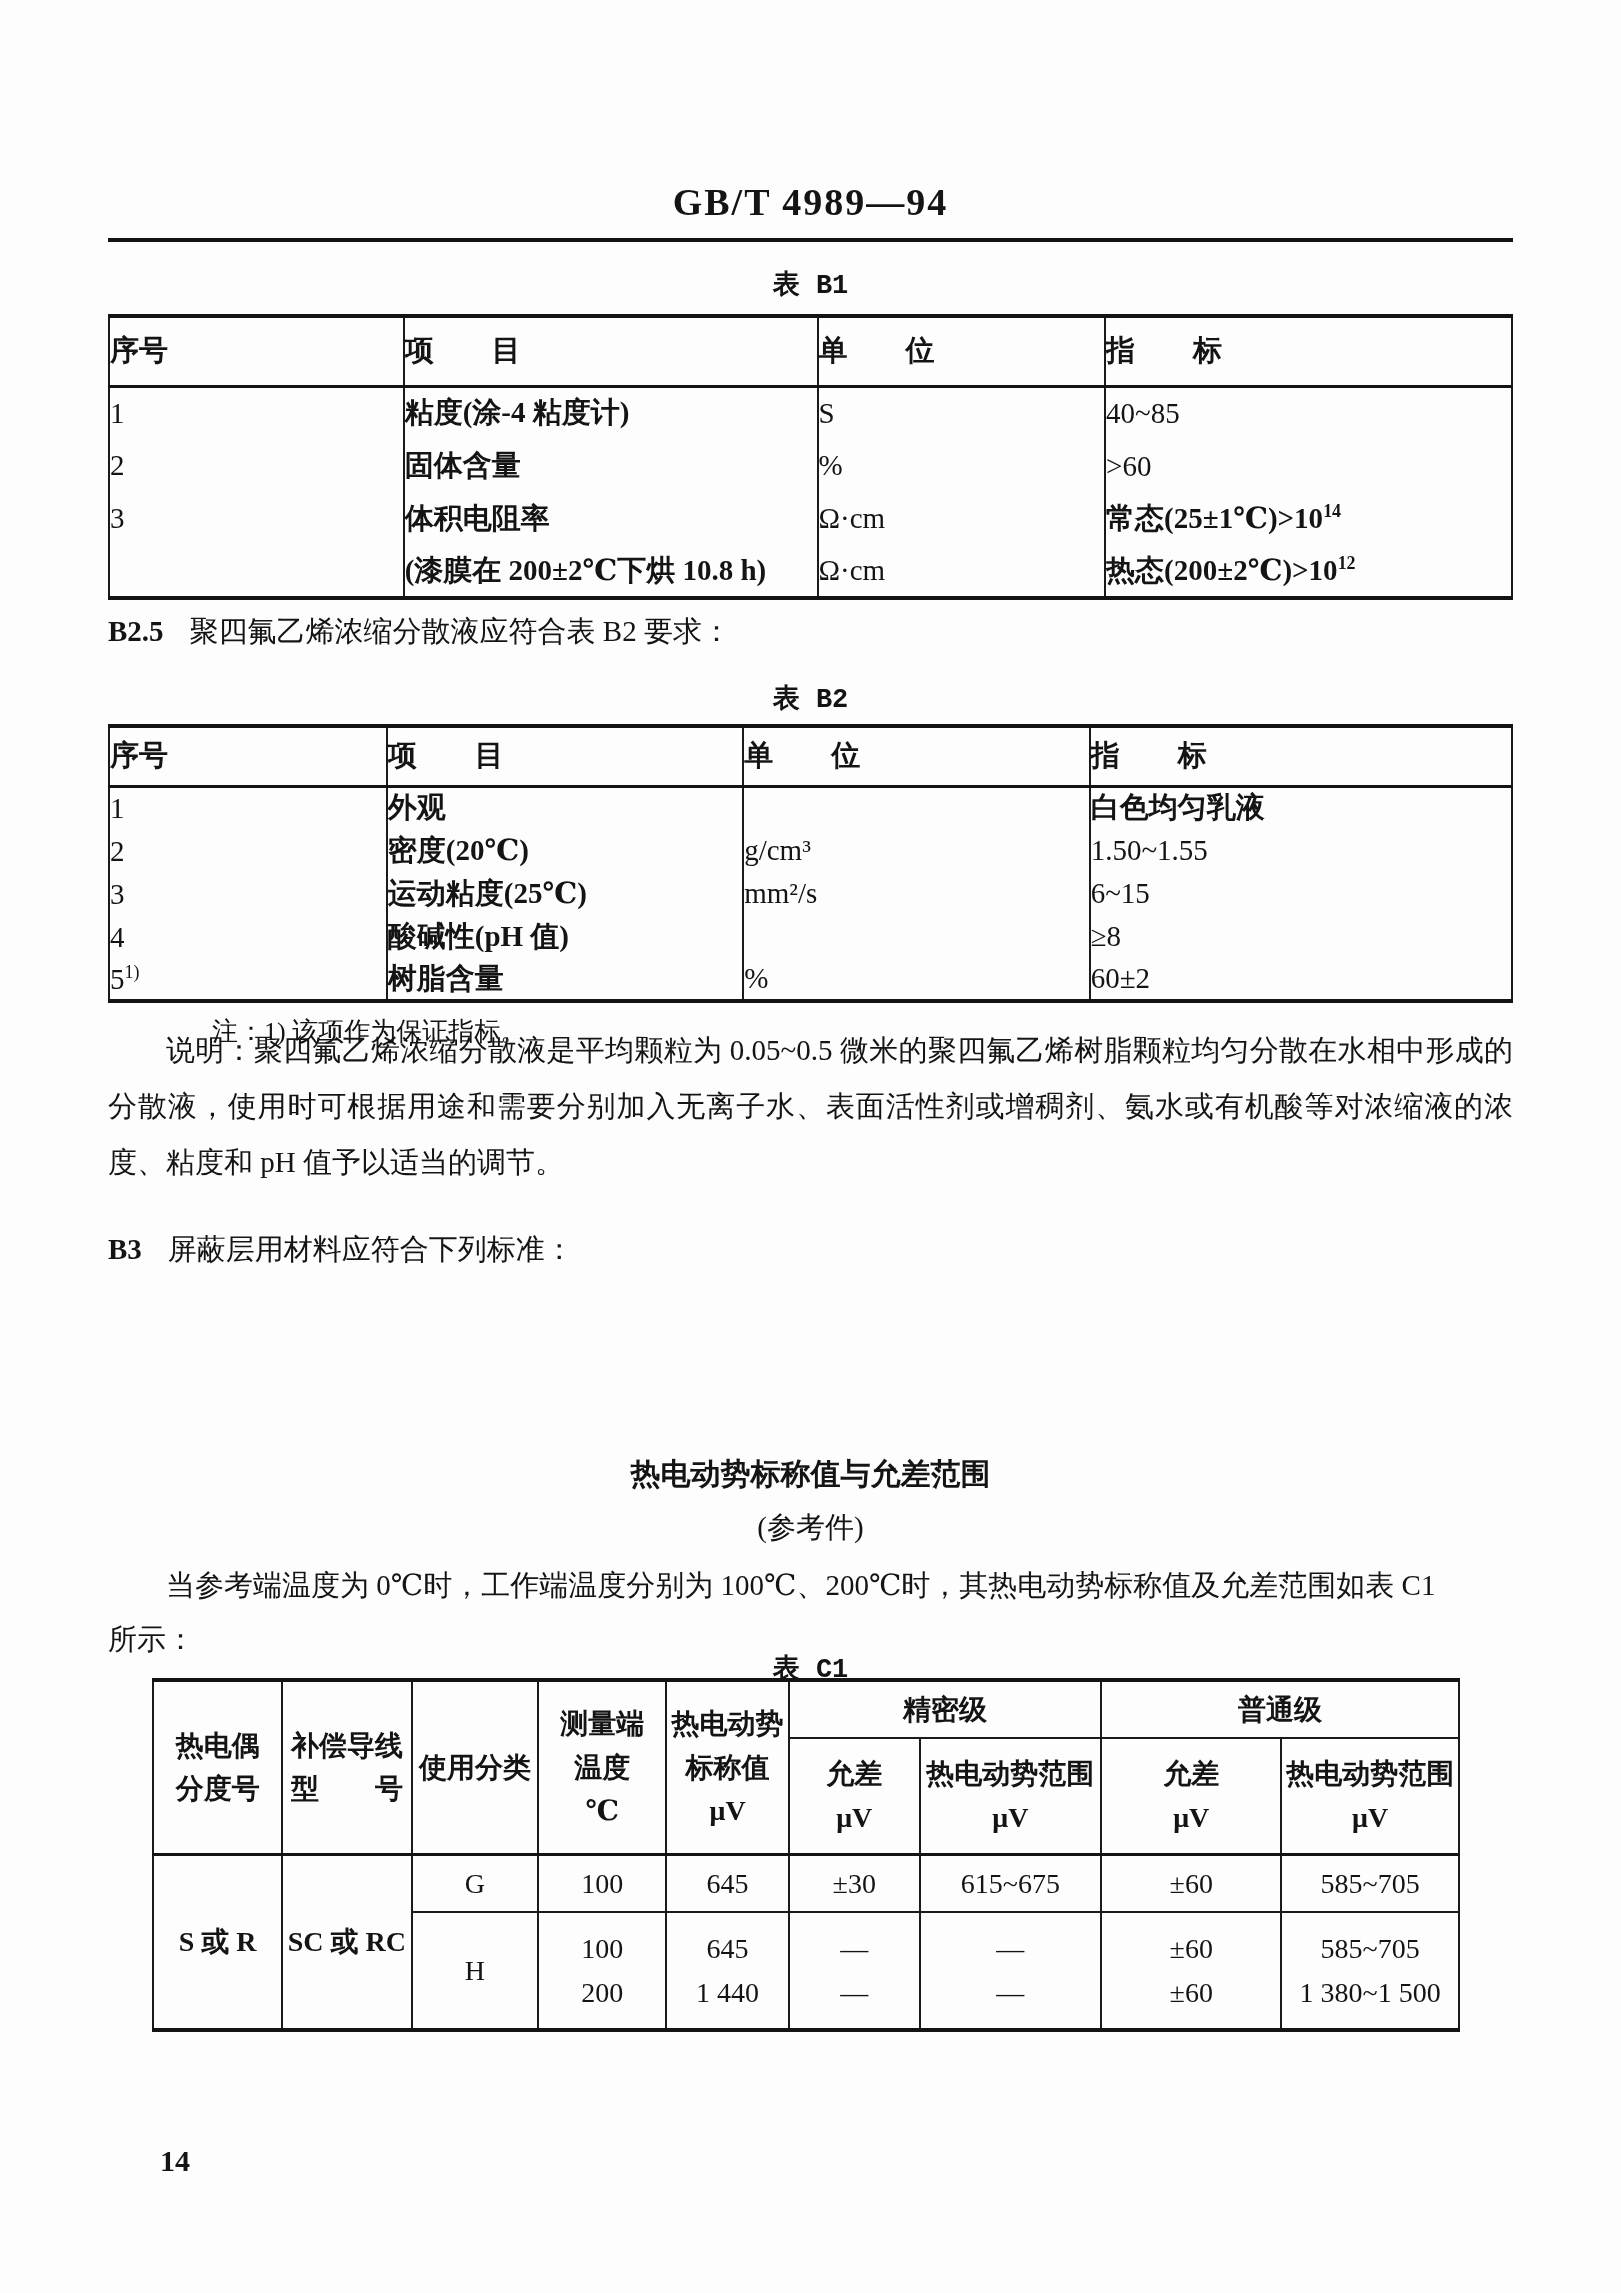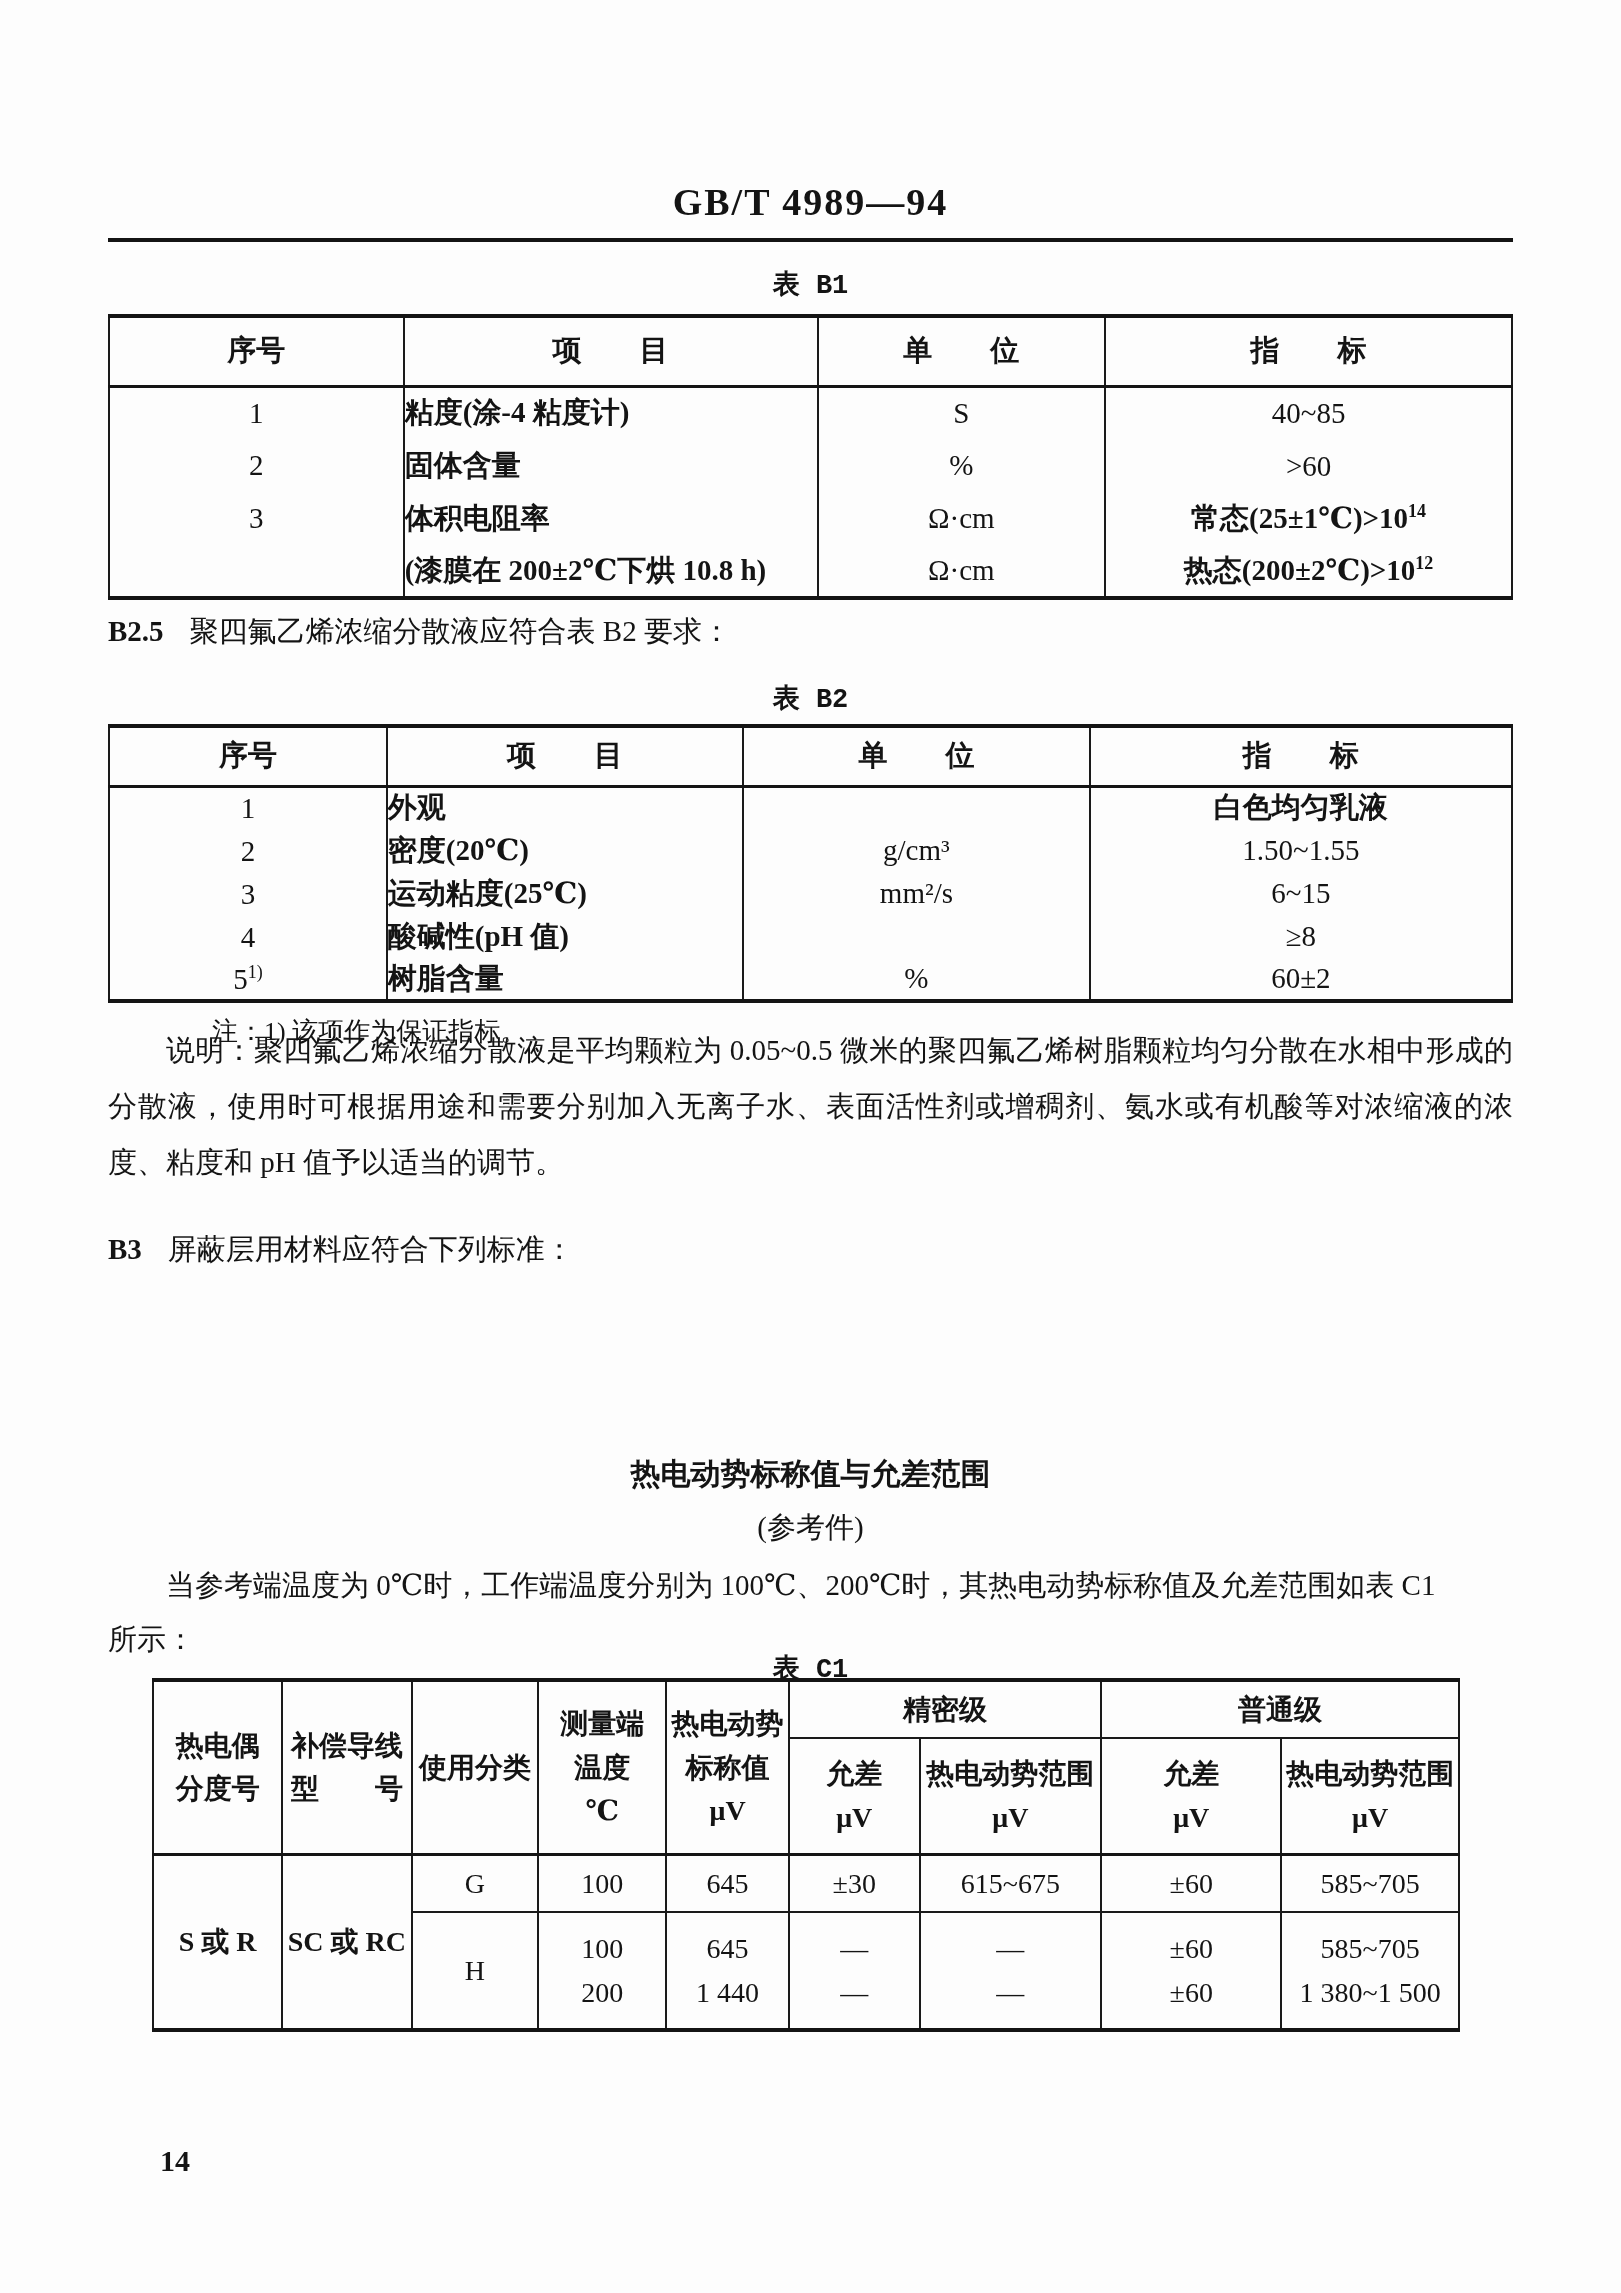--- a/index.html
+++ b/index.html
@@ -14,21 +14,21 @@
   .top-rule{top:238px;height:4px;background:#141414;}
   .tbl-caption{text-align:center;font-size:27px;font-weight:bold;font-family:Liberation Mono, monospace;}
   .cap-b1{top:266px;}
   .cap-b2{top:680px;}
   .cap-c1{top:1650px;}
 
   table{border-collapse:collapse;table-layout:fixed;width:100%;}
   .std-table{border-top:4px solid #141414;border-bottom:4px solid #141414;}
   .std-table th,.std-table td{
     border-left:2px solid #1a1a1a;border-right:2px solid #1a1a1a;
-    font-size:29px;text-align:center;vertical-align:middle;
+    font-size:29px;text-align:left;vertical-align:middle;
     padding:0;overflow:hidden;
   }
   .std-table thead th{border-bottom:3px solid #141414;font-weight:bold;}
   .tbl-b1{top:314px;}
   .tbl-b1 thead tr{height:70px;}
   .tbl-b1 tbody tr{height:53px;}
   .tbl-b2{top:724px;}
   .tbl-b2 thead tr{height:60px;}
   .tbl-b2 tbody tr{height:43px;}
   td.cell-item{text-align:left;font-weight:bold;}

